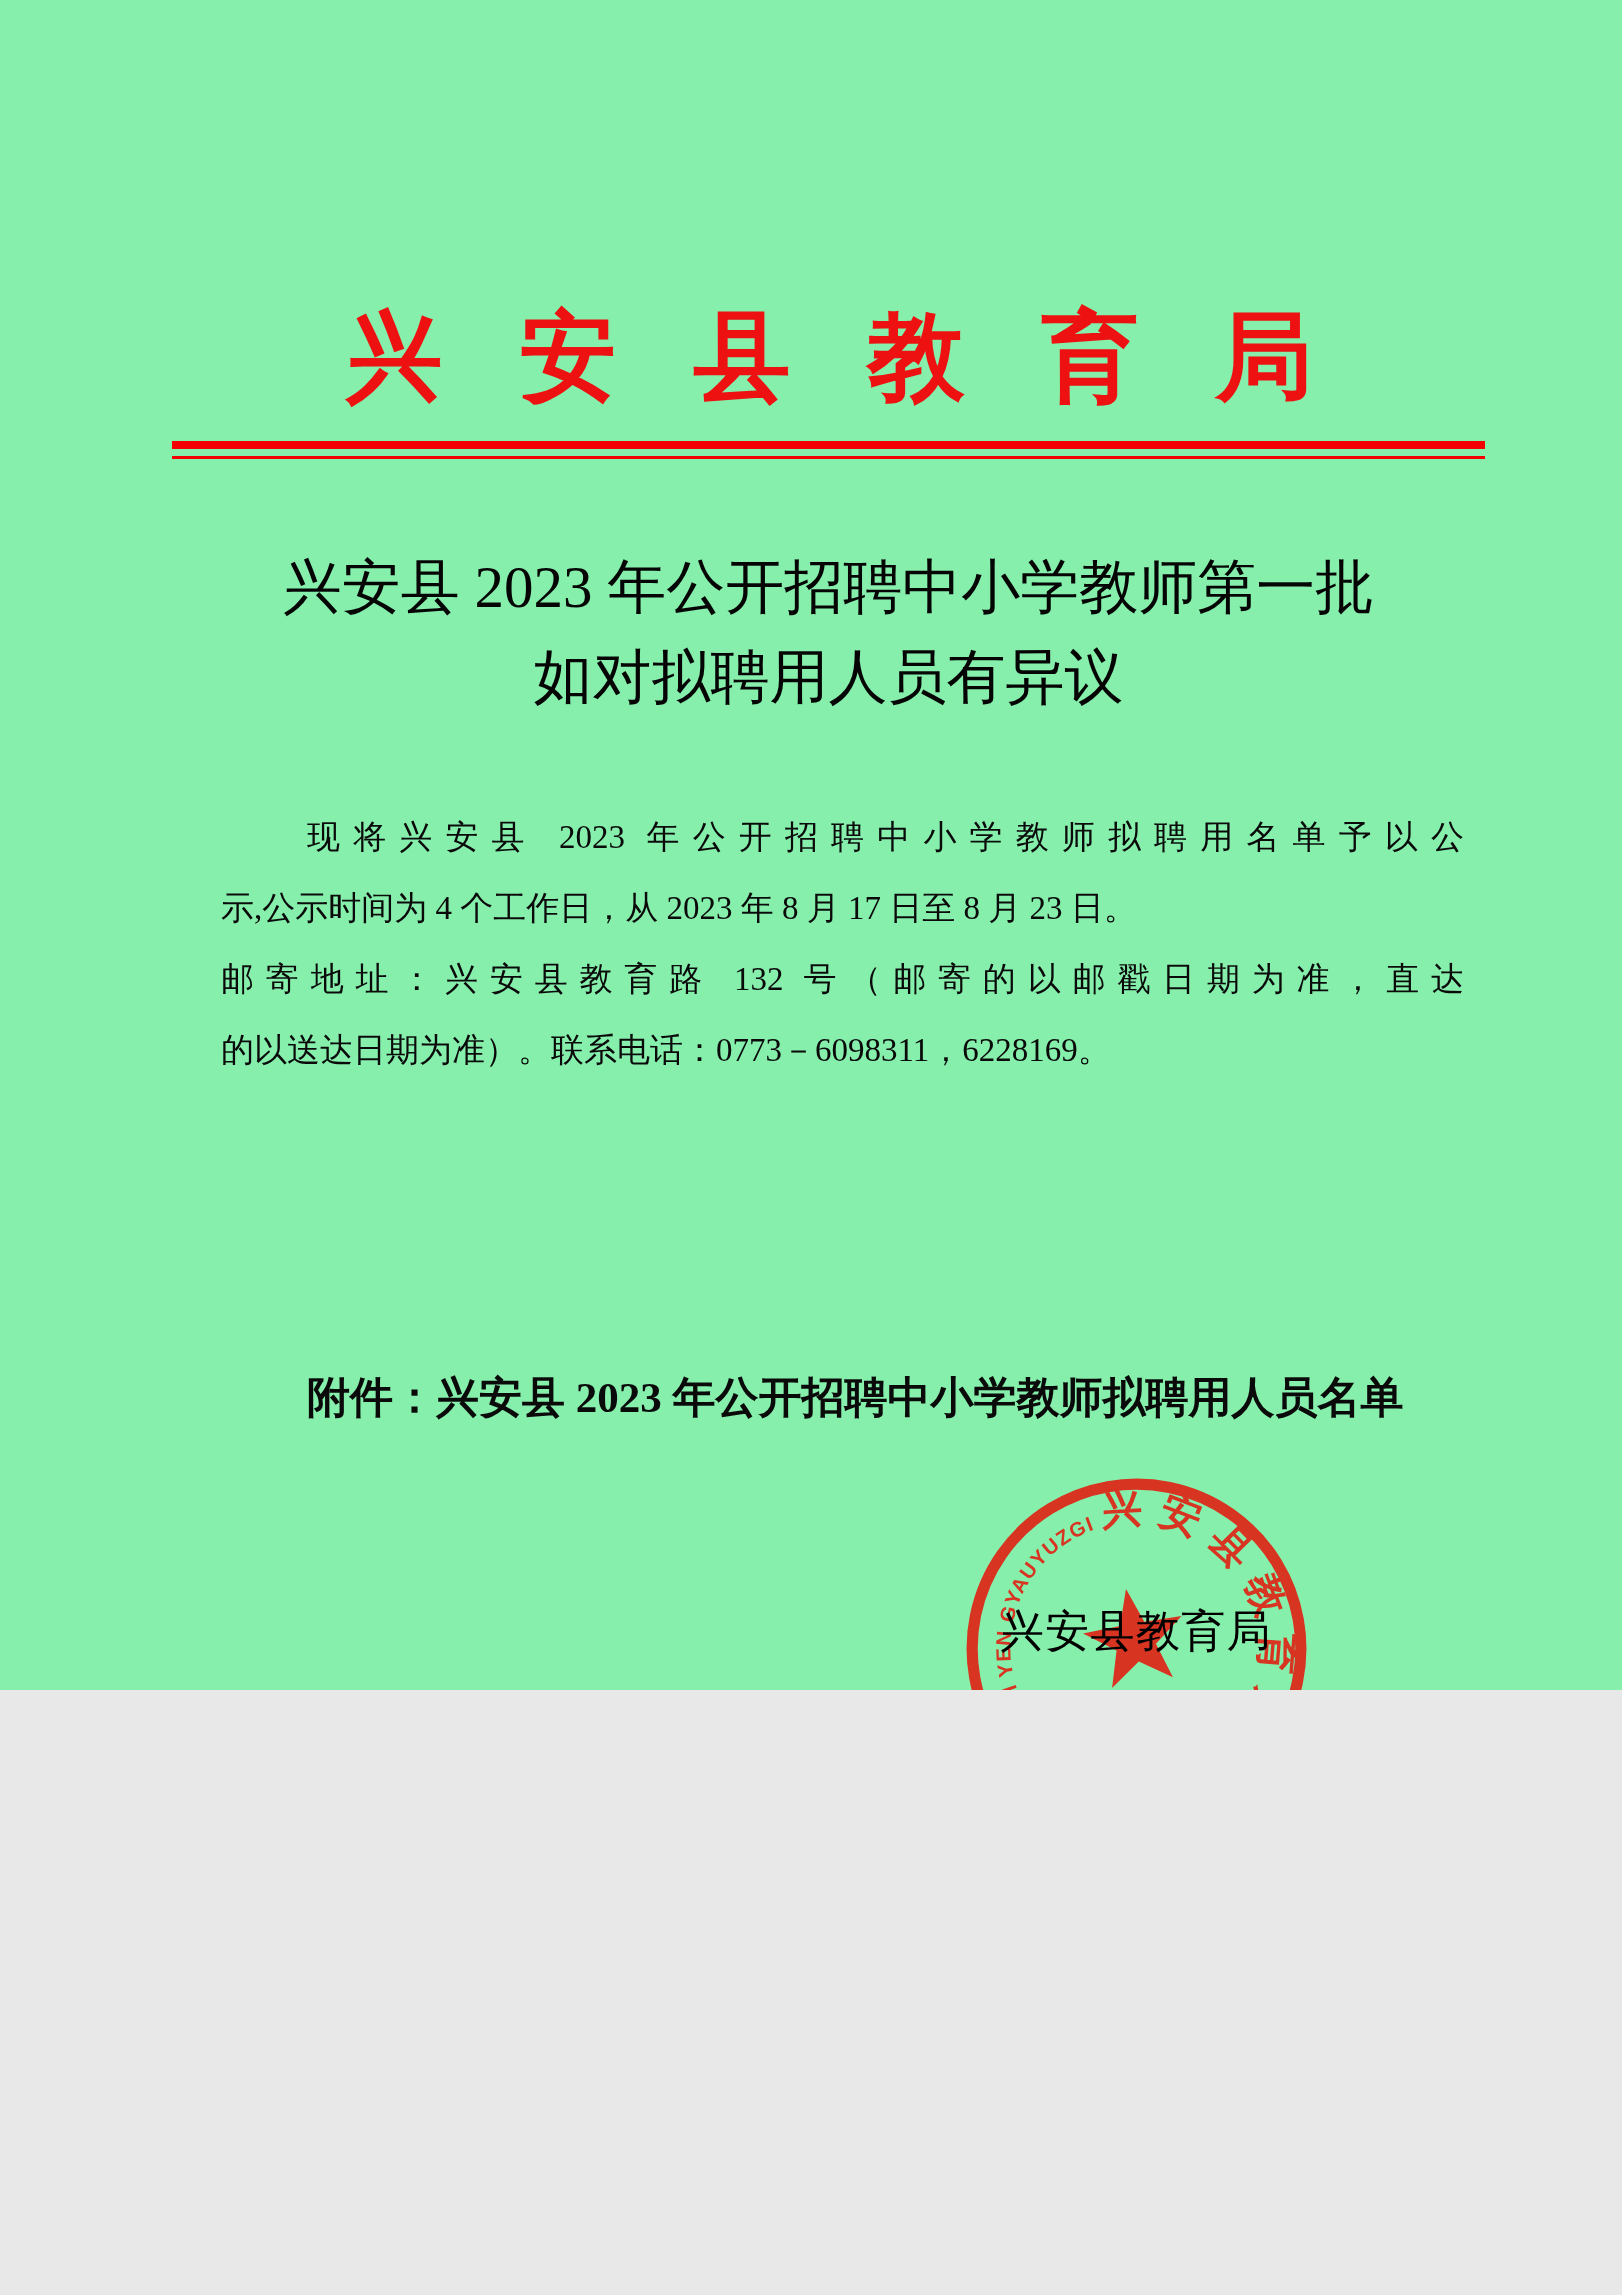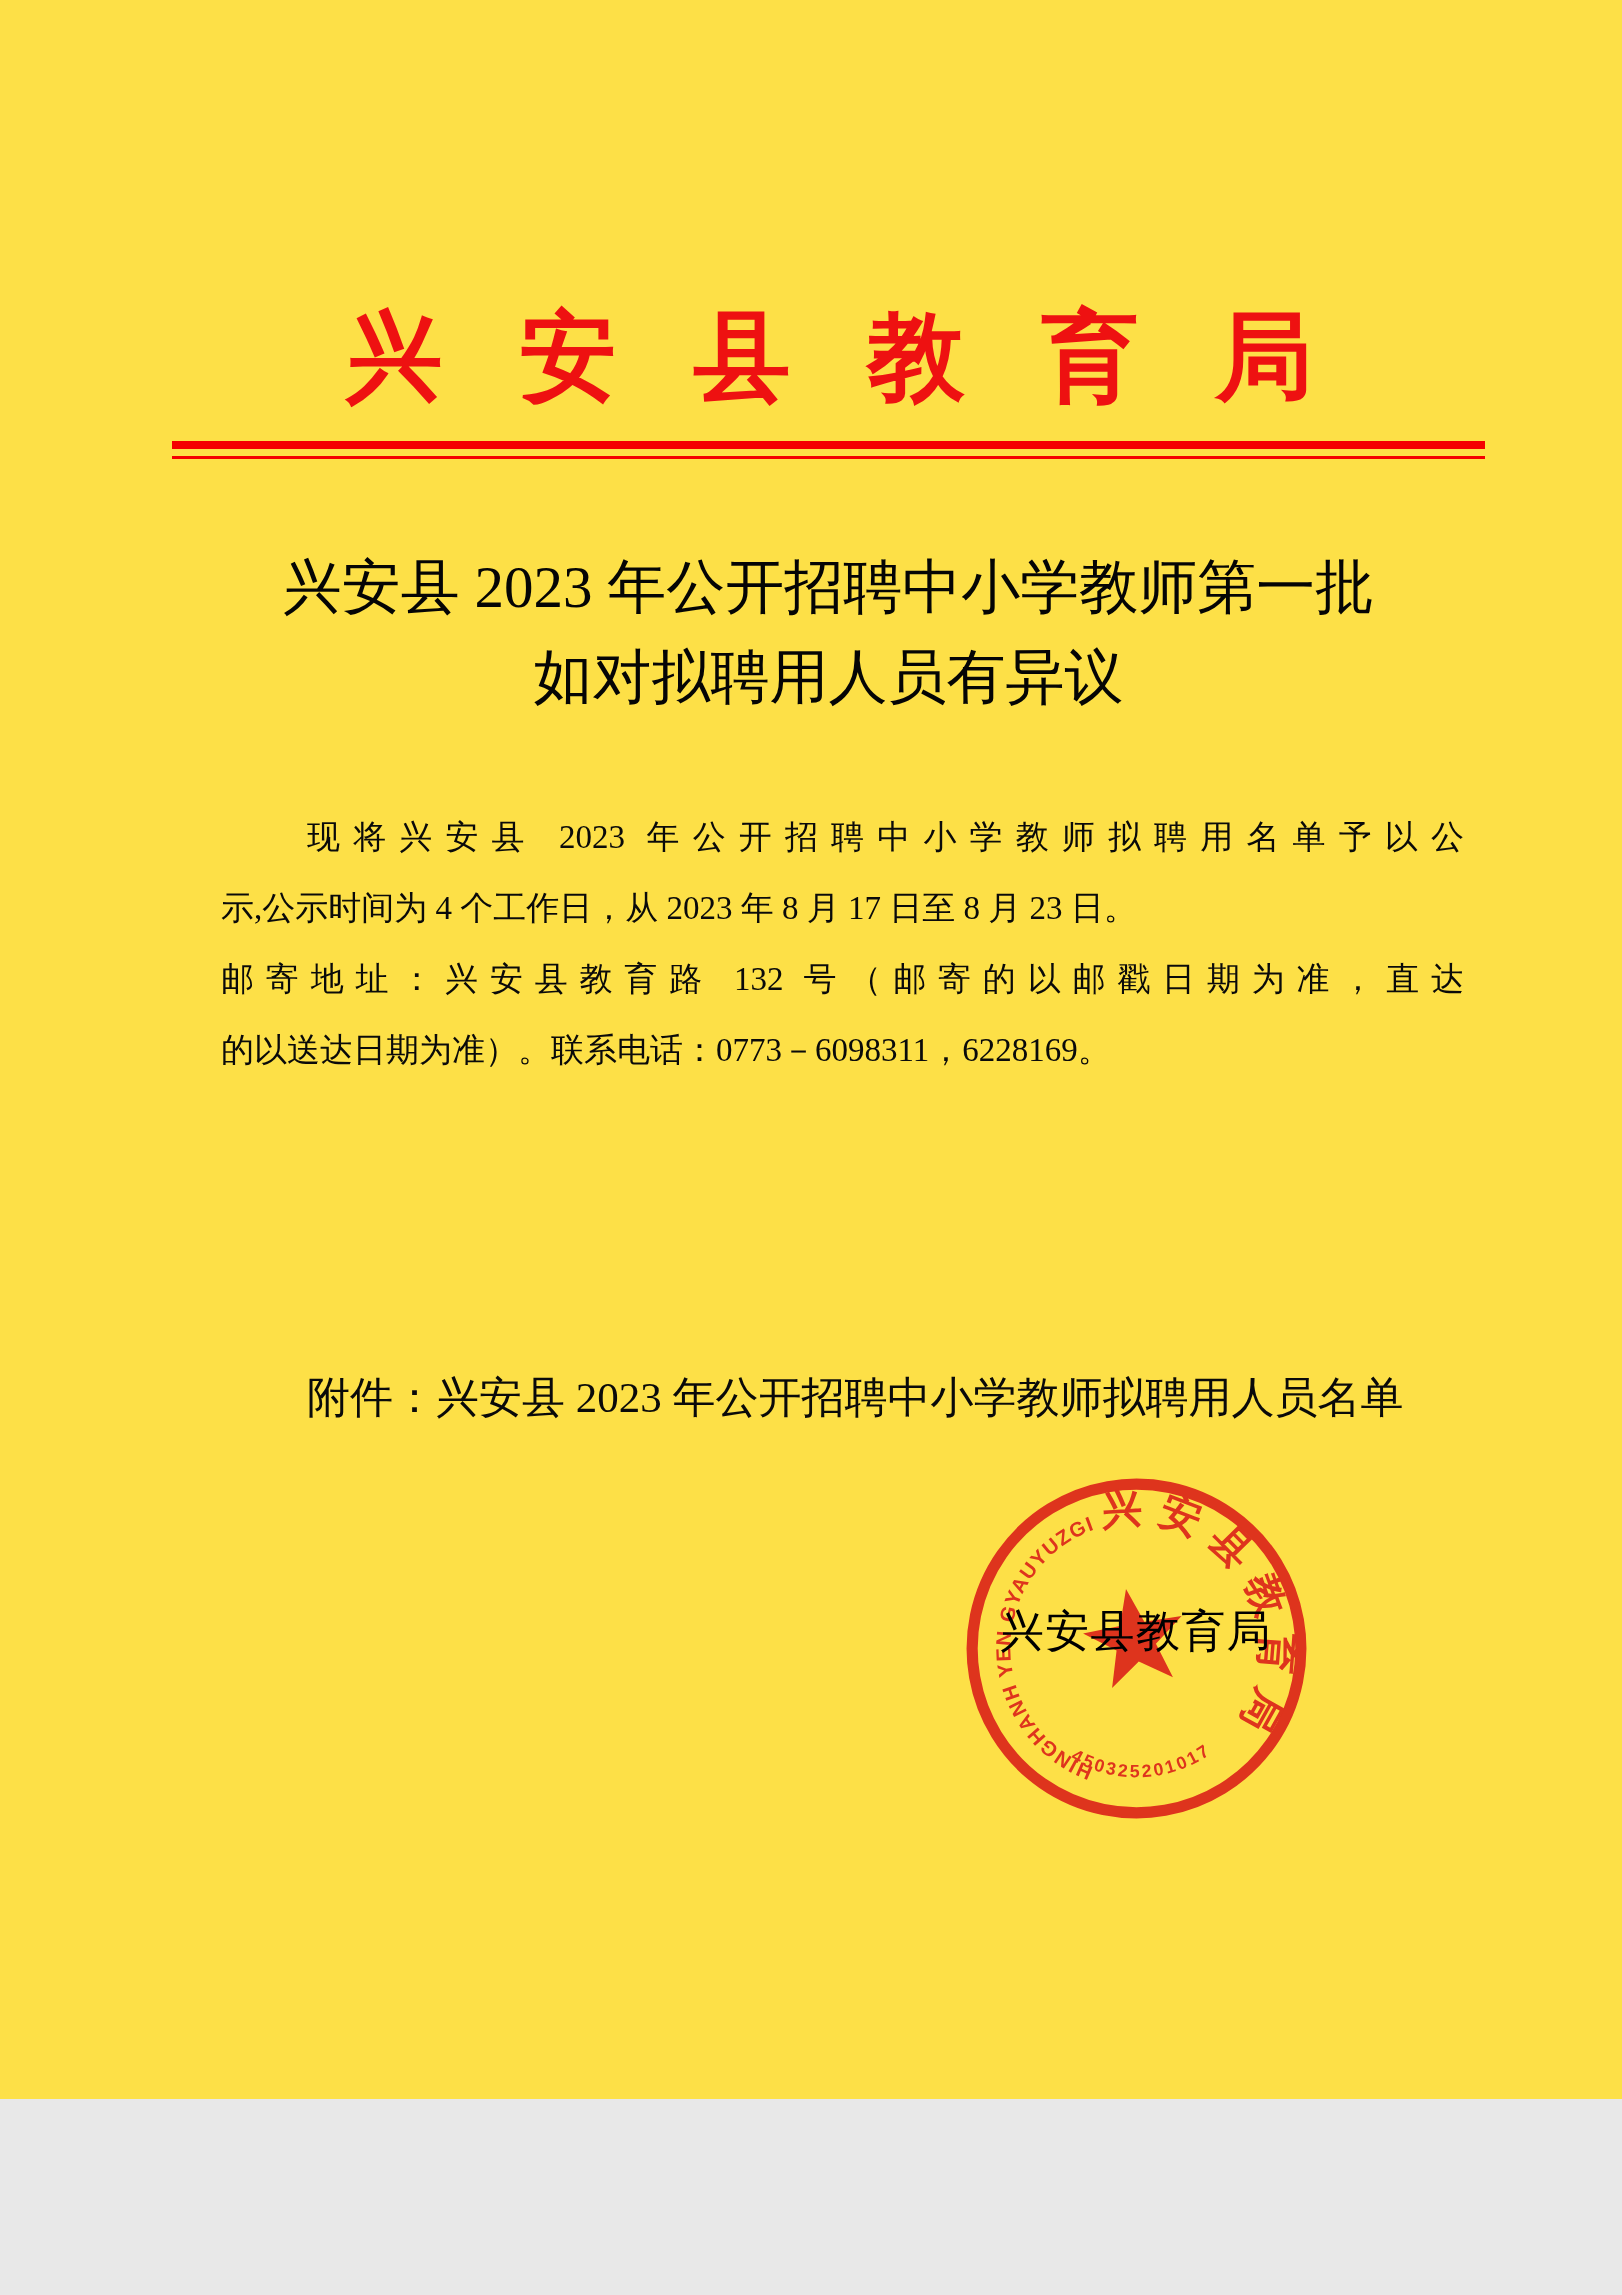--- a/index.html
+++ b/index.html
@@ -1,17 +1,17 @@
 <!DOCTYPE html>
 <html style="font-size:10.5px"><head>
 <meta charset="utf-8">
 <style>
   html,body{margin:0;padding:0;background:#e8e8e8;}
   .page{
-    position:relative;width:1623px;height:2099px;background:#fde047;
+    position:relative;width:1623px;height:1690px;background:#86efac;
     overflow:hidden;font-family:"Liberation Serif","DejaVu Serif",serif;color:#000;
   }
   .agency{
     position:absolute;left:172px;top:302px;width:1313px;
     font-size:97px;line-height:111px;font-weight:bold;color:#ee1111;
     text-align:center;letter-spacing:77px;padding-left:39px;white-space:nowrap;
   }
   .rule{position:absolute;left:172px;width:1313px;background:#f50000;}
   .rule-top-thick{top:441px;height:7.9px;}
   .rule-top-thin{top:456px;height:3.3px;}
@@ -23,21 +23,21 @@
   }
   .body-block{
     position:absolute;left:221px;top:802px;width:1243px;
     font-size:33px;line-height:71px;color:#0a0a0a;
   }
   .body-line{min-height:71px;}
   .indent{text-indent:86px;}
   .just{text-align:justify;text-align-last:justify;}
   .attachment{
     position:absolute;left:221px;top:1362px;width:1243px;
-    font-size:43px;line-height:71px;text-indent:86px;color:#0a0a0a;
+    font-size:43px;line-height:71px;text-indent:86px;color:#0a0a0a;font-weight:bold;
   }
   .seal{position:absolute;left:959px;top:1471px;width:355px;height:355px;opacity:0.95;}
   .sig-name{
     position:absolute;left:1000px;top:1607px;font-size:44px;line-height:50px;
     color:#000;letter-spacing:1.3px;white-space:nowrap;
   }
   .sig-date{
     position:absolute;left:952px;top:1693px;font-size:44px;line-height:50px;
     color:#000;word-spacing:7.9px;white-space:nowrap;
   }

